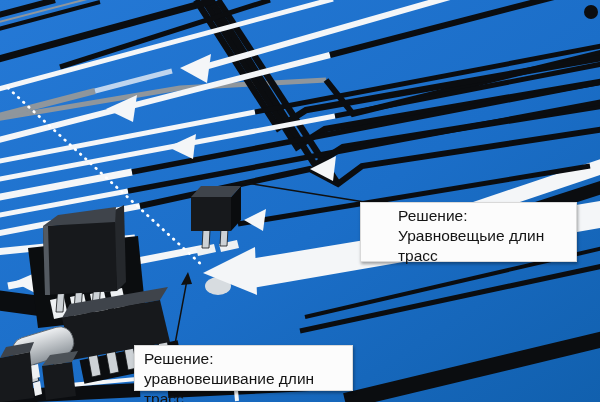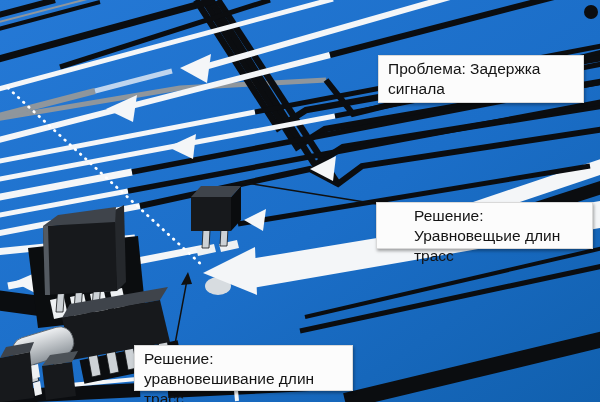--- a/index.html
+++ b/index.html
@@ -6,21 +6,21 @@
   .stage{position:relative;width:600px;height:402px;overflow:hidden;
          font-family:"Liberation Sans","DejaVu Sans",sans-serif;}
   .stage svg{position:absolute;left:0;top:0;}
   .callout{position:absolute;box-sizing:border-box;
            background:var(--callout-bg,#fcfcfc);
            border:1px solid var(--callout-border,#d9d9d9);
            color:var(--callout-text,#141414);
            font-size:15.5px;line-height:20px;padding:3px 9px;
            box-shadow:1px 2px 3px rgba(0,0,0,.35);}
   #c-problem {left:378px;top:55px;width:206px;height:48px;}
-  #c-solution{left:376px;top:202px;width:217px;height:47px;padding-left:37px;}
+  #c-solution{left:360px;top:202px;width:217px;height:60px;padding-left:37px;}
   #c-data    {left:134px;top:345px;width:219px;height:46px;}
   .tb{stroke:var(--trace-black,#0b0d10);fill:none;}
   .tw{stroke:var(--trace-white,#f4f6f8);fill:none;}
   .tg{stroke:var(--trace-gray,#8f969c);fill:none;}
   .ah{fill:var(--trace-white,#f4f6f8);}
   .cb{fill:var(--component-body,#17191c);}
   .ct{fill:var(--component-top,#3f444b);}
   .pin{fill:var(--pin-silver,#cdd2d6);stroke:#111417;stroke-width:0.8;}
   .pad{fill:var(--pad-white,#eef1f3);}
   .ldr{stroke:#101010;stroke-width:1.4;fill:none;}
@@ -171,22 +171,19 @@
     <rect class="cb" x="191" y="197" width="40" height="34"></rect>
   </g>
 
   <path class="ldr" d="M 240,182 L 377,204"></path>
   <g>
     <path class="ldr" d="M 175,344 L 187,280"></path>
     <polygon fill="#101010" points="188,272 181,285 192,284"></polygon>
   </g>
 </svg>
 
-<div class="callout" id="c-problem">
-  <span>Проблема: Задержка сигнала</span>
-</div>
 <div class="callout" id="c-solution">
   <span>Решение: Уравновещьие длин трасс</span>
 </div>
 <div class="callout" id="c-data">
   <span>Решение: уравновешивание длин трасс</span>
 </div>
 </div>
 
 </body></html>

